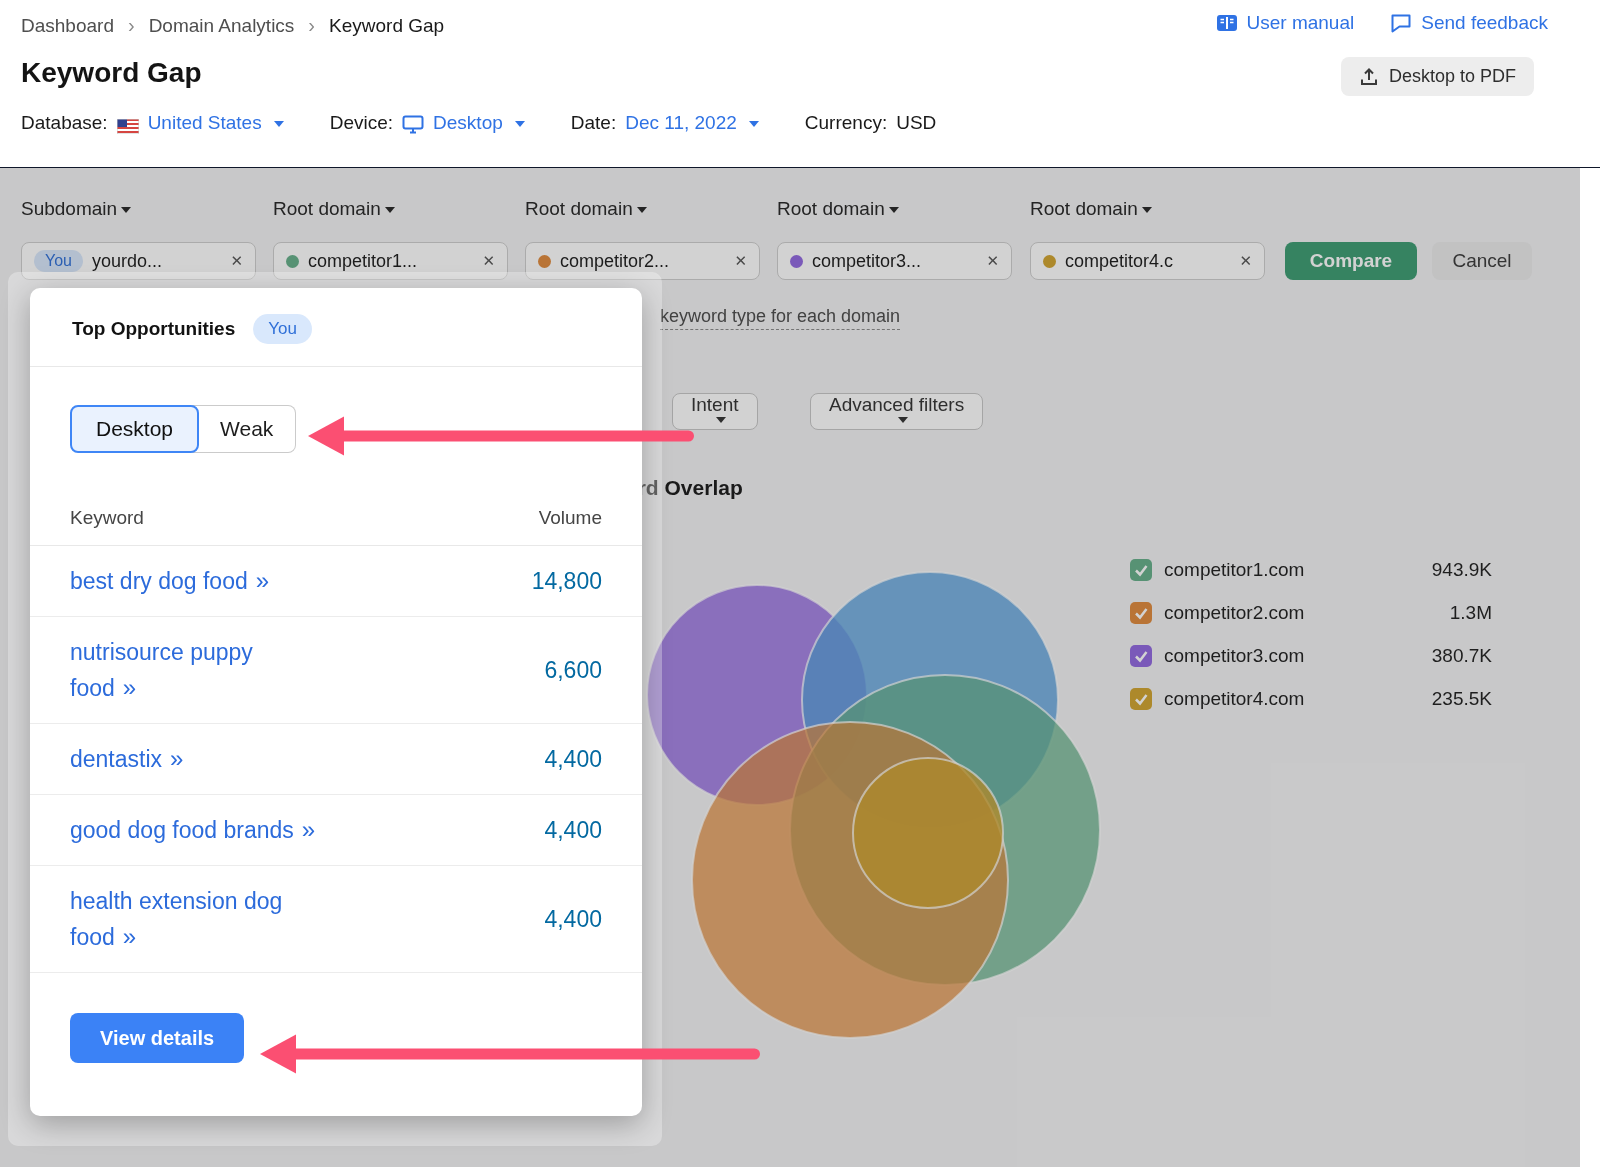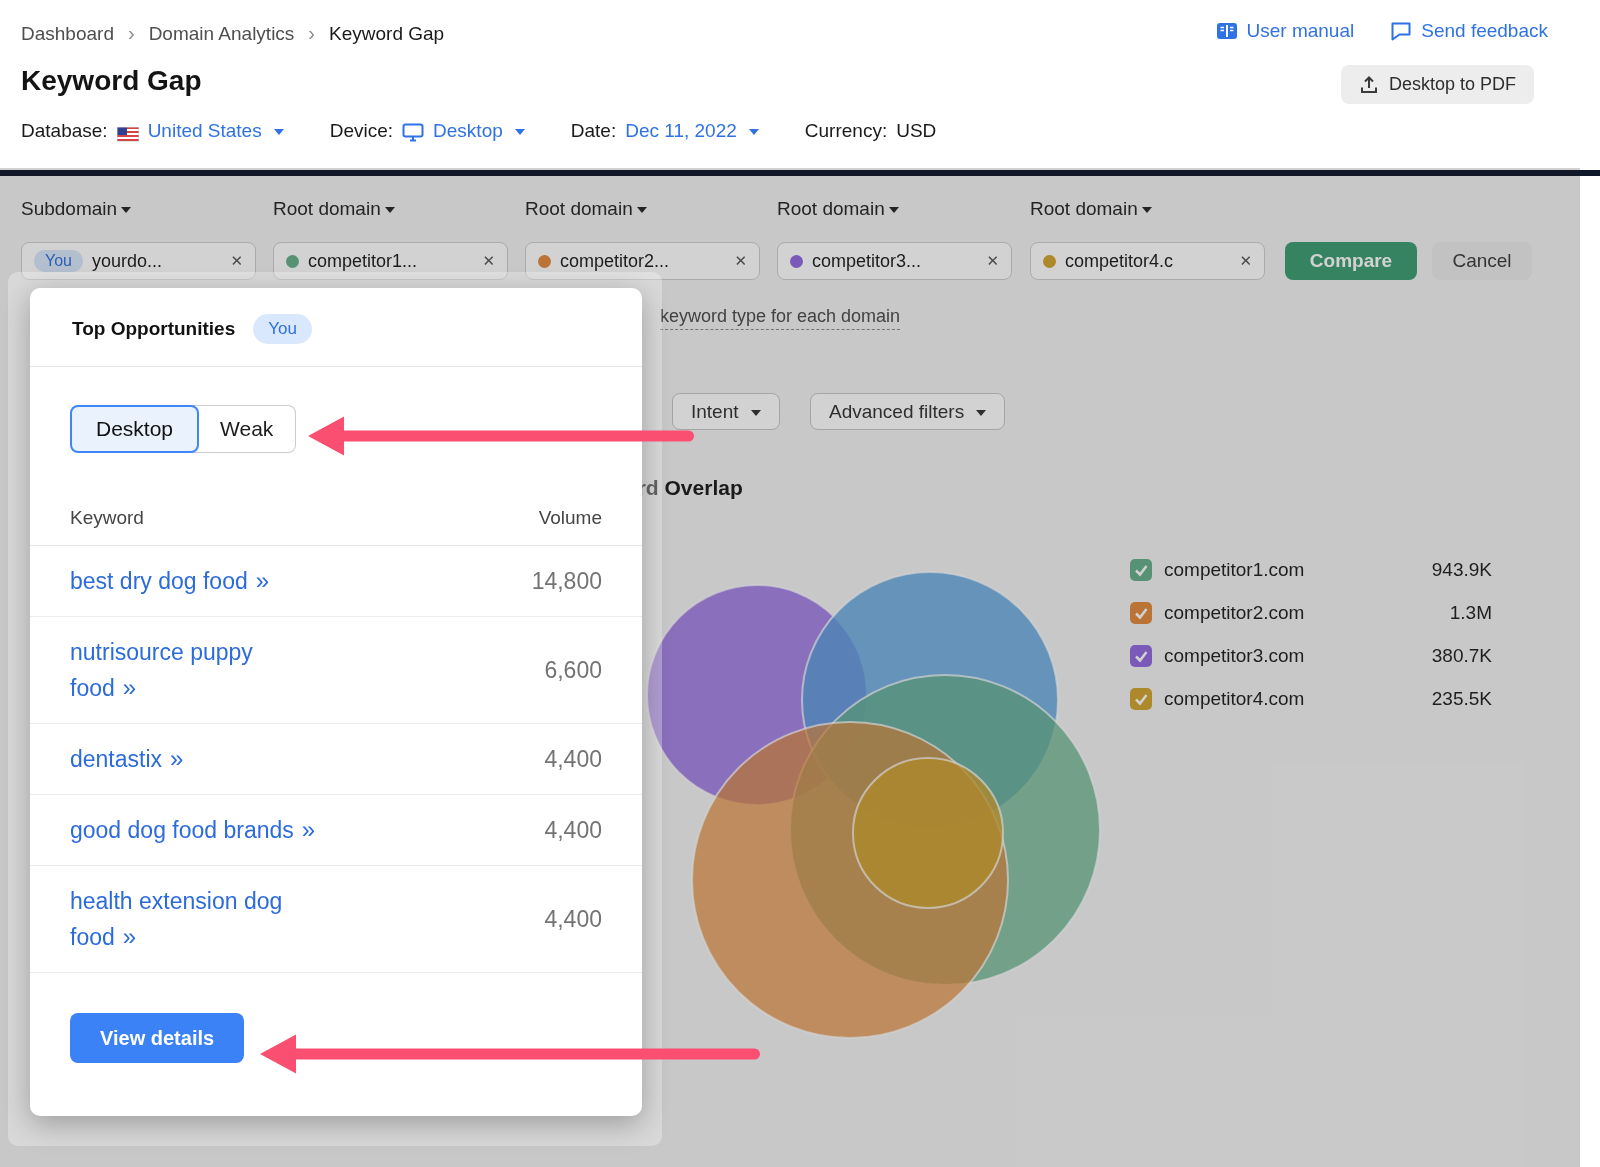--- a/index.html
+++ b/index.html
@@ -1,20 +1,20 @@
 <!DOCTYPE html>
 <html><head>
 <meta charset="utf-8">
 <style>
   * { box-sizing: border-box; margin: 0; padding: 0; }
   body { margin: 0; background: #ffffff; font-family: "Liberation Sans", "DejaVu Sans", sans-serif; }
   .page { position: relative; width: 1600px; height: 1167px; overflow: hidden; background: #ffffff; }
 
   
-  .header { position: absolute; top: 8px; left: 0; width: 1600px; height: 168px; background: #ffffff; border-bottom: 6px solid #0f172a; z-index: 1; }
+  .header { position: absolute; top: 0; left: 0; width: 1600px; height: 168px; background: #ffffff; border-bottom: 1px solid #0f172a; z-index: 1; }
   .breadcrumb-row { position: absolute; left: 21px; top: 14px; display: flex; align-items: center; gap: 14px; font-size: 19px; }
   .breadcrumb-row a { color: #4f4f4f; text-decoration: none; cursor: pointer; }
   .bc-sep { color: #8a8a8a; font-size: 20px; }
   .bc-current { color: #1a1a1a; }
   .header-links { position: absolute; right: 52px; top: 12px; display: flex; align-items: center; gap: 36px; font-size: 19px; }
   .hlink { display: flex; align-items: center; gap: 9px; color: #2f72e4; cursor: pointer; }
   .page-title { position: absolute; left: 21px; top: 57px; font-size: 28px; font-weight: 700; color: #141414; }
   .export-btn { position: absolute; right: 66px; top: 57px; height: 39px; padding: 0 18px; background: #ededed; border: none; border-radius: 8px; font-size: 18px; color: #2e2e2e; display: flex; align-items: center; gap: 10px; cursor: pointer; font-family: inherit; }
   .filters-row { position: absolute; left: 21px; top: 112px; display: flex; align-items: center; gap: 46px; font-size: 19px; color: #1a1a1a; }
   .fgroup { display: flex; align-items: flex-end; gap: 9px; }
@@ -25,21 +25,21 @@
   .content { position: absolute; top: 168px; left: 0; width: 1580px; height: 999px; background: #f3f3f4; }
   .sel-col { position: absolute; top: 30px; width: 235px; }
   .sel-label { font-size: 19px; color: #262626; display: flex; align-items: center; cursor: pointer; }
   .chip { position: absolute; top: 44px; left: 0; width: 235px; height: 38px; background: #ffffff; border: 1px solid #cfcfcf; border-radius: 8px; display: flex; align-items: center; padding: 0 12px; gap: 9px; font-size: 18px; color: #1c1c1c; }
   .chip-label { flex: 1; white-space: nowrap; overflow: hidden; }
   .you-pill { background: #d9e8fc; color: #3070d8; border-radius: 12px; padding: 2px 11px; font-size: 16px; }
   .close-x { color: #555555; font-size: 15px; cursor: pointer; }
   .compare-btn { position: absolute; left: 1285px; top: 74px; width: 132px; height: 38px; background: #3c9d72; color: #ffffff; border: none; border-radius: 8px; font-size: 19px; font-weight: 600; cursor: pointer; font-family: inherit; }
   .cancel-btn { position: absolute; left: 1432px; top: 74px; width: 100px; height: 38px; background: #ececec; color: #3a3a3a; border: none; border-radius: 8px; font-size: 19px; cursor: pointer; font-family: inherit; }
   .dotted-link { position: absolute; left: 660px; top: 138px; font-size: 18px; color: #4b4b4b; border-bottom: 1.5px dashed #8a8a8a; padding-bottom: 2px; cursor: pointer; }
-  .filter-btn { position: absolute; top: 225px; height: 37px; background: #ffffff; border: 1px solid #c7c7c7; border-radius: 8px; font-size: 19px; color: #333333; display: flex; align-items: center; padding: 0 18px; cursor: pointer; font-family: inherit; }
+  .filter-btn { position: absolute; top: 225px; height: 37px; background: #ffffff; border: 1px solid #c7c7c7; border-radius: 8px; font-size: 19px; color: #333333; display: flex; align-items: center; padding: 0 18px; cursor: pointer; font-family: inherit; flex-direction: column; }
   .filter-btn .caret { margin-left: 12px; }
   .intent-btn { left: 672px; }
   .adv-btn { left: 810px; }
   .overlap-title { position: absolute; left: 570px; top: 308px; font-size: 21px; font-weight: 700; color: #1a1a1a; }
   .venn { position: absolute; left: 600px; top: 372px; }
   .legend { position: absolute; left: 1130px; top: 380px; width: 362px; }
   .legend-row { display: flex; align-items: center; height: 43px; gap: 12px; font-size: 19px; color: #1f1f1f; }
   .legend-vol { margin-left: auto; }
   .legend-cb { cursor: pointer; display: flex; }
   .dim-overlay { position: absolute; inset: 0; background: rgba(32,32,32,0.2); z-index: 5; }
@@ -52,21 +52,21 @@
   .you-badge { background: #d9e8fc; color: #3070d8; border-radius: 15px; padding: 5px 15px; font-size: 17px; }
   .toggle-group { display: inline-flex; margin: 38px 0 0 40px; }
   .toggle { height: 48px; font-size: 21px; font-family: inherit; cursor: pointer; }
   .toggle-missing { background: #eaf2fe; border: 2px solid #3f86f6; border-radius: 8px; color: #111111; padding: 0 24px; position: relative; z-index: 1; }
   .toggle-weak { background: #ffffff; border: 1.5px solid #cbcbcb; border-left: none; border-radius: 0 8px 8px 0; color: #1d1d1d; padding: 0 22px 0 28px; margin-left: -7px; }
   .table-head { display: flex; justify-content: space-between; margin-top: 54px; padding: 0 40px 16px; font-size: 19px; color: #454545; border-bottom: 1px solid #e8e8e8; }
   .opp-row { display: flex; justify-content: space-between; align-items: center; padding: 17px 40px; border-bottom: 1px solid #ececec; }
   .kw { color: #2c6bdb; font-size: 23px; line-height: 36px; max-width: 330px; cursor: pointer; text-decoration: none; }
   .opp-row.wrap .kw { max-width: 240px; }
   .kw .dbl-chev { margin-left: 8px; font-size: 24px; }
-  .vol { font-size: 23px; color: #737373; }
+  .vol { font-size: 23px; color: #0369a1; }
   .view-details { margin: 40px 0 0 40px; height: 50px; padding: 0 30px; background: #3b82f6; color: #ffffff; border: none; border-radius: 8px; font-size: 20px; font-weight: 700; cursor: pointer; font-family: inherit; }
 
   
   .arrow { position: absolute; z-index: 40; }
   .arrow-1 { left: 300px; top: 410px; }
   .arrow-2 { left: 252px; top: 1028px; }
 </style>
 </head>
 <body>
 

